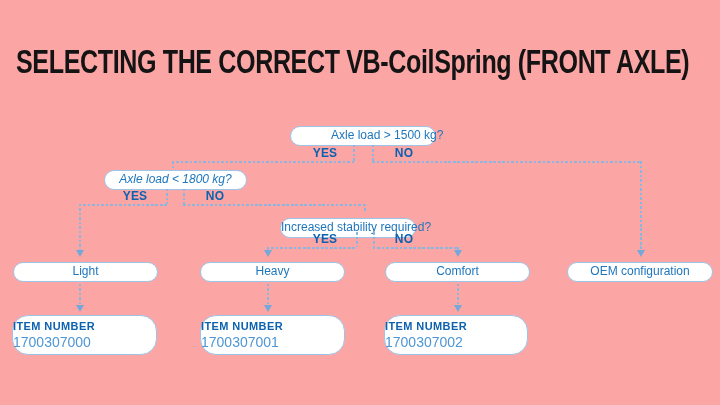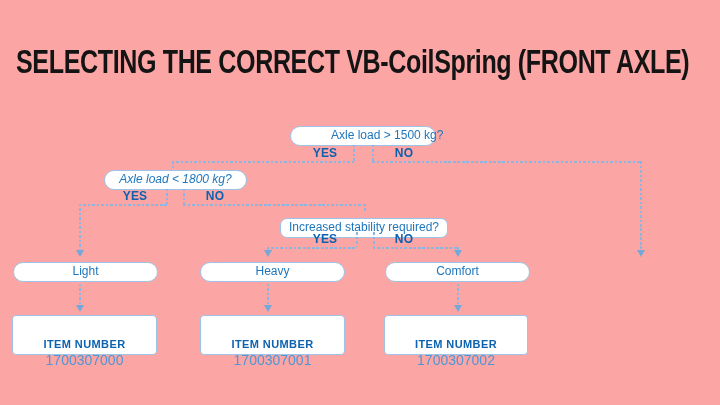--- a/index.html
+++ b/index.html
@@ -25,21 +25,21 @@
     position:absolute;box-sizing:border-box;height:20px;border:1.5px solid var(--border-blue);
     border-radius:10px;background:#ffffff;color:var(--accent-blue);
     font-size:12px;line-height:17px;text-align:center;white-space:nowrap;
   }
   .yn{
     position:absolute;transform:translateX(-50%);color:var(--bold-blue);
     font-size:12px;font-weight:bold;letter-spacing:0.2px;white-space:nowrap;
   }
   .itembox{
     position:absolute;box-sizing:border-box;height:40px;border:1.5px solid var(--border-blue);
-    border-radius:4px;background:#ffffff;text-align:center;padding-top:22px;
+    border-radius:16px;background:#ffffff;text-align:left;padding-top:4px;
   }
   .item-label{color:var(--bold-blue);font-size:11px;font-weight:bold;letter-spacing:0.4px;line-height:12px;}
   .item-number{color:var(--number-blue);font-size:14px;line-height:16px;margin-top:2px;}
   .h-line{
     position:absolute;height:1.5px;
     background:repeating-linear-gradient(90deg,var(--line-blue) 0 2.5px,transparent 2.5px 4.5px);
   }
   .v-line{
     position:absolute;width:1.5px;
     background:repeating-linear-gradient(180deg,var(--line-blue) 0 2.5px,transparent 2.5px 4.5px);
@@ -74,36 +74,37 @@
   <div class="yn" style="left:215px;top:189px;">NO</div>
 
   <div class="v-line" style="left:166px;top:189px;height:15px;"></div>
   <div class="v-line" style="left:183px;top:189px;height:15px;"></div>
   <div class="h-line" style="left:79px;top:204px;width:88px;"></div>
   <div class="v-line" style="left:79px;top:204px;height:46px;"></div>
   <div class="arrow" style="left:80px;top:250px;"></div>
   <div class="h-line" style="left:183px;top:204px;width:182px;"></div>
   <div class="v-line" style="left:364px;top:204px;height:9px;"></div>
 
-  <div class="pill" style="left:280px;top:218px;width:168px;border-radius:7px;">Increased stability required?</div>
+  <div class="pill" style="left:280px;top:218px;width:136px;">Increased stability required?</div>
   <div class="yn" style="left:325px;top:232px;">YES</div>
   <div class="yn" style="left:404px;top:232px;">NO</div>
 
   <div class="v-line" style="left:356px;top:232px;height:15px;"></div>
   <div class="v-line" style="left:373px;top:232px;height:15px;"></div>
   <div class="h-line" style="left:267px;top:247px;width:90px;"></div>
   <div class="v-line" style="left:267px;top:247px;height:4px;"></div>
   <div class="arrow" style="left:268px;top:250px;"></div>
   <div class="h-line" style="left:373px;top:247px;width:85px;"></div>
   <div class="v-line" style="left:457px;top:247px;height:4px;"></div>
   <div class="arrow" style="left:458px;top:250px;"></div>
 
   <div class="pill" style="left:200px;top:262px;width:145px;">Heavy</div>
   <div class="pill" style="left:13px;top:262px;width:145px;">Light</div>
   <div class="pill" style="left:385px;top:262px;width:145px;">Comfort</div>
+  <div class="pill" style="left:567px;top:262px;width:146px;">OEM configuration</div>
 
   <div class="v-line" style="left:79px;top:284px;height:21px;"></div>
   <div class="arrow" style="left:80px;top:305px;"></div>
   <div class="v-line" style="left:267px;top:284px;height:21px;"></div>
   <div class="arrow" style="left:268px;top:305px;"></div>
   <div class="v-line" style="left:457px;top:284px;height:21px;"></div>
   <div class="arrow" style="left:458px;top:305px;"></div>
 
   <div class="itembox" style="left:12px;top:315px;width:145px;">
     <div class="item-label">ITEM NUMBER</div>

